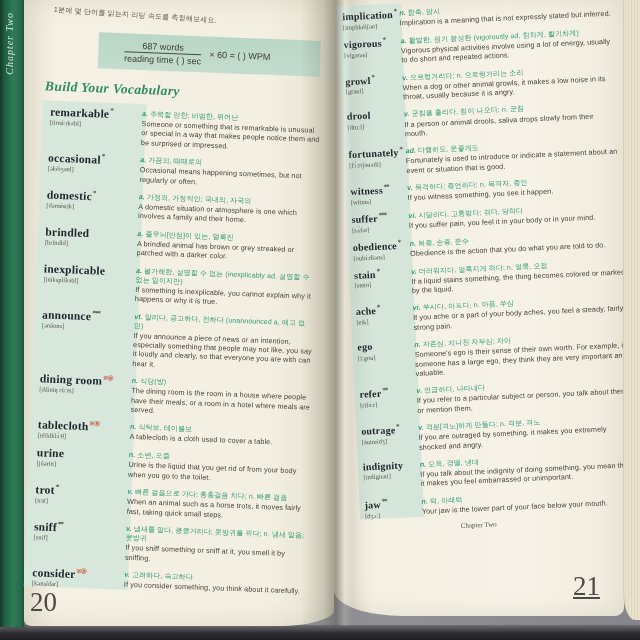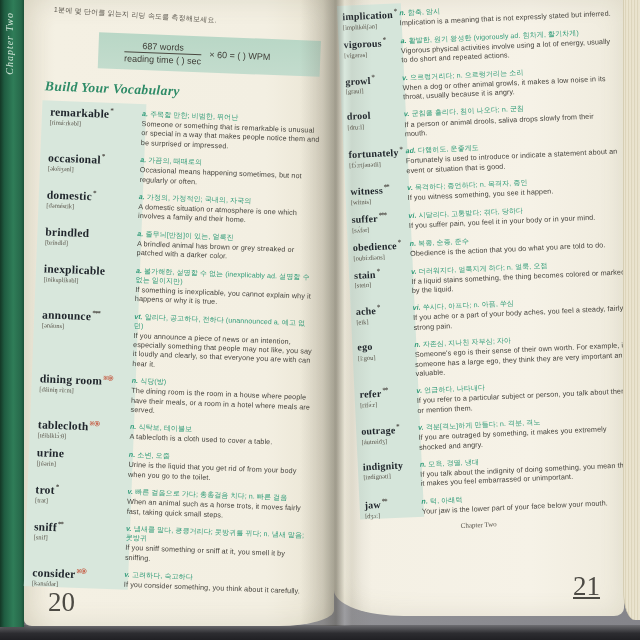--- a/index.html
+++ b/index.html
@@ -59,21 +59,21 @@
   .mark.red{color:#c4573e;font-size:5.5px;letter-spacing:0;}
   .pron{display:block;font-family:"Liberation Serif",serif;font-size:6.5px;color:#585349;margin-top:1px;}
   .def-cell{flex:1;min-width:0;padding-top:1px;}
   .ko{font-size:7px;color:#2f9b78;line-height:1.3;letter-spacing:.1px;}
   .pos{font-weight:bold;font-style:italic;}
   .en{font-size:7.2px;color:#45433d;line-height:1.3;margin-top:1px;letter-spacing:.1px;}
   .page-right .en{font-size:7.2px;}
   
   .chapter-footer{margin:4px 0 0 100px;font-family:"Liberation Serif",serif;font-size:7px;color:#56524a;}
   .page-number{position:absolute;font-family:"Liberation Serif",serif;color:#4c4a44;z-index:2;}
-  .pn-left{left:24px;bottom:8px;font-size:27px;margin-top:9px;}
+  .pn-left{left:6px;bottom:8px;font-size:27px;margin-top:9px;}
   .pn-right{right:24px;bottom:14px;font-size:27px;text-decoration:underline;}
 </style>
 </head>
 <body>
 
 <div class="scene">
   <div class="bottom-shadow"></div>
 
   <div class="cover">
     <span class="cover-label">Chapter Two</span>

